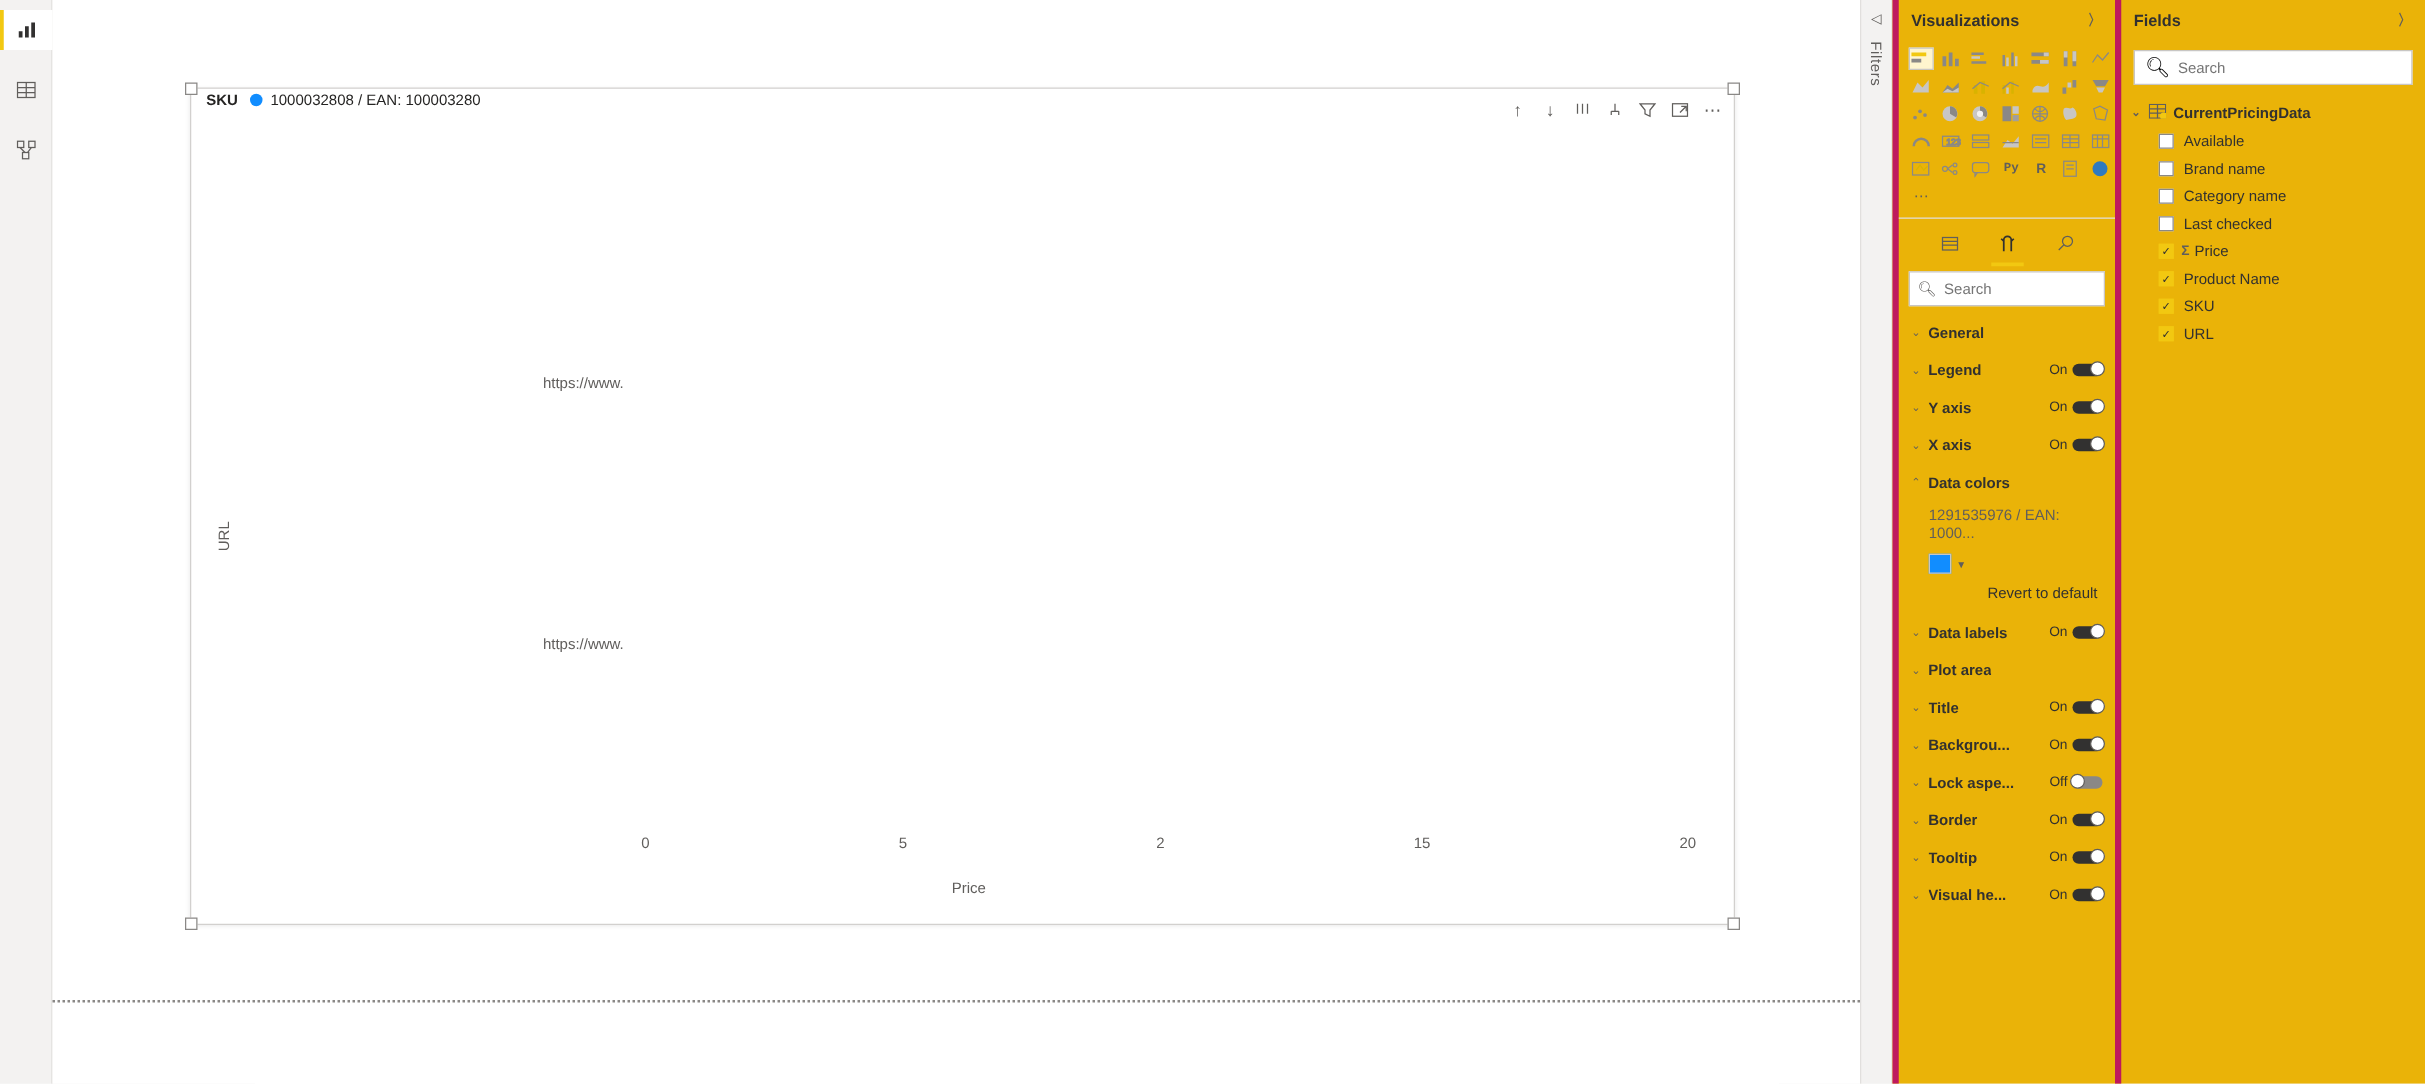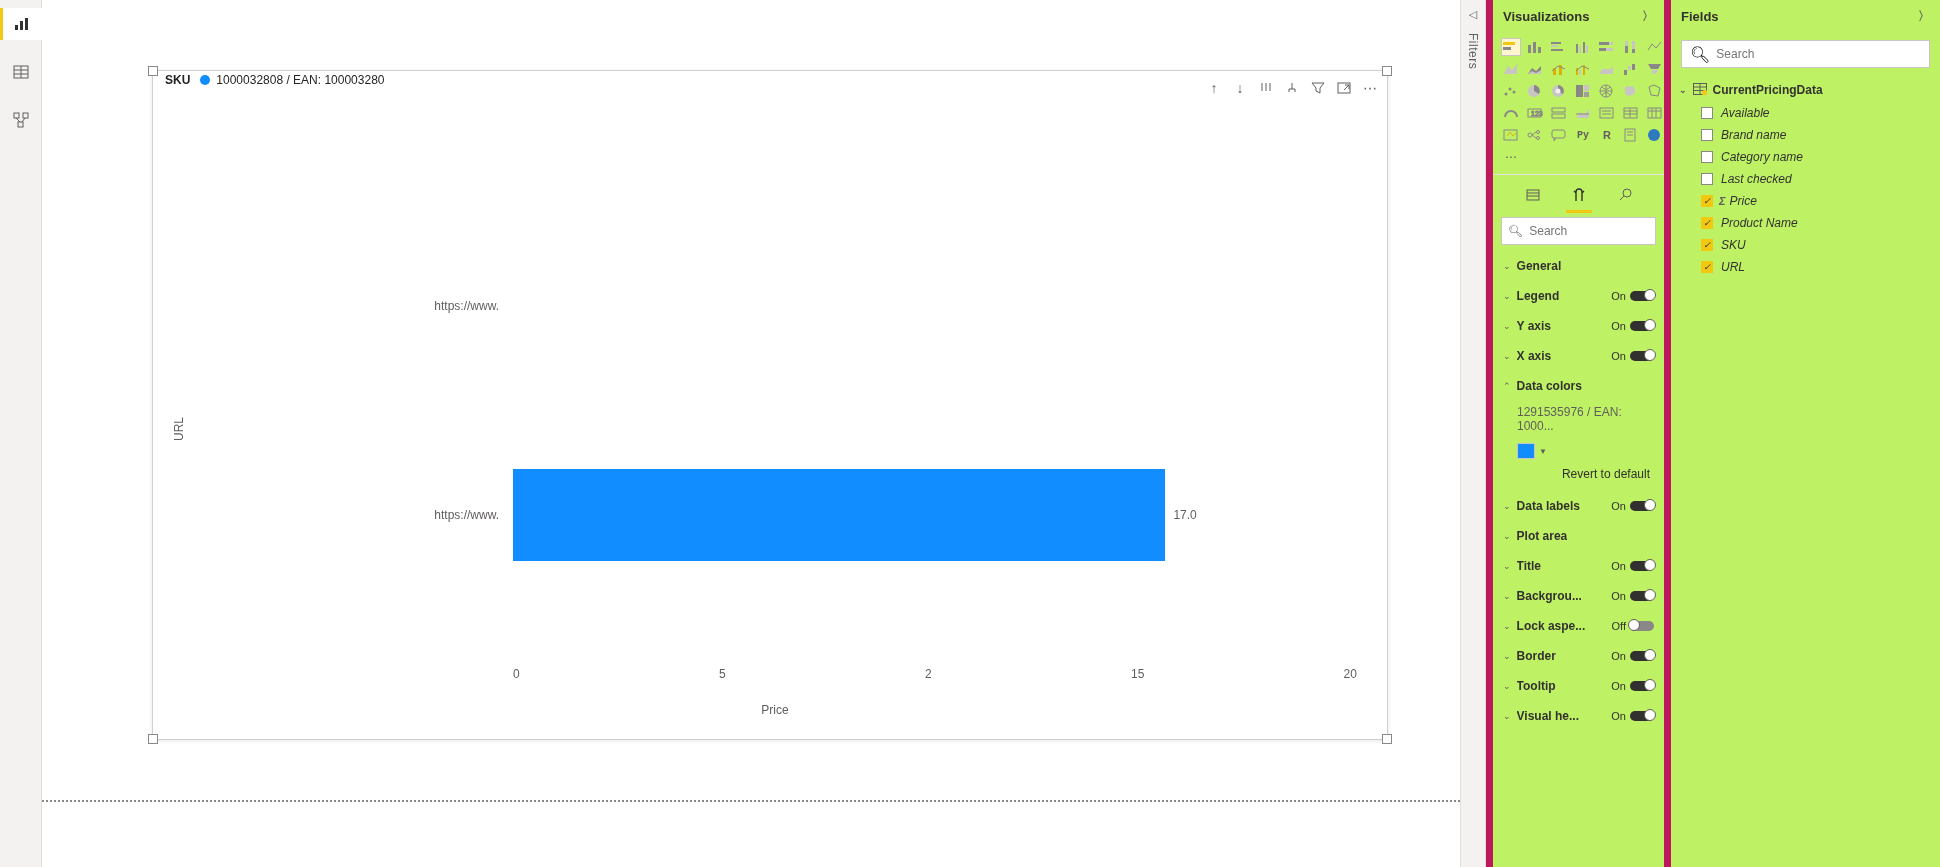--- a/index.html
+++ b/index.html
@@ -34,23 +34,23 @@
   .bar-row .bar { height: 92px; background: #118DFF; display: flex; align-items: center; justify-content: flex-end; color: #fff; font-size: 12px; padding-right: 10px; }
   .bar-row.b2 .bar { color: #605e5c; justify-content: flex-start; }
   .x-axis { position: absolute; left: 340px; right: 20px; bottom: 40px; height: 20px; display: flex; justify-content: space-between; font-size: 12px; color: #605e5c; }
   .x-axis-title { position: absolute; left: 50%; bottom: 10px; transform: translateX(-50%); font-size: 12px; color: #605e5c; }
   
   .filters-tab { width: 26px; background: #f3f2f1; border-left: 1px solid #e1dfdd; border-right: 1px solid #e1dfdd; display: flex; flex-direction: column; align-items: center; padding-top: 8px; gap: 6px; color: #605e5c; }
   .filters-tab .chev { font-size: 11px; cursor: pointer; }
   .filters-tab .rot { writing-mode: vertical-rl; transform: rotate(180deg); writing-mode: vertical-lr; font-size: 12px; margin-top: 6px; letter-spacing: 0.5px; }
   .filters-tab .rot { transform: none; writing-mode: vertical-rl; }
   
-  .pane { background: #bef264; border-left: 7px solid #be185d; display: flex; flex-direction: column; }
+  .pane { background: #eab308; border-left: 5px solid #be185d; display: flex; flex-direction: column; }
   .viz-pane { width: 178px; }
-  .fields-pane { width: 276px; border-right: none; }
+  .fields-pane { width: 248px; border-right: none; }
   .pane-head { height: 32px; display: flex; align-items: center; justify-content: space-between; padding: 0 10px; font-size: 13px; font-weight: 600; color: #323130; }
   .pane-head .chev { color: #605e5c; font-size: 12px; cursor: pointer; }
   .viz-gallery { padding: 6px 8px 4px 8px; display: grid; grid-template-columns: repeat(7, 20px); gap: 4px 4px; }
   .viz-gallery .g { width: 20px; height: 18px; display: flex; align-items: center; justify-content: center; font-size: 12px; color: #605e5c; cursor: pointer; border: 1px solid transparent; }
   .viz-gallery .g.sel { background: #fff5ce; border: 1px solid #c8c6c4; color: #323130; }
   .viz-gallery .g svg { width: 16px; height: 14px; }
   .tabs-row { display: flex; justify-content: center; gap: 24px; padding: 8px 0 0 0; border-top: 1px solid #e1dfdd; margin-top: 4px; }
   .tabs-row .tab { width: 22px; height: 24px; display: flex; align-items: center; justify-content: center; position: relative; cursor: pointer; color: #605e5c; }
   .tabs-row .tab.sel { color: #323130; }
   .tabs-row .tab.sel::after { content: ""; position: absolute; left: -2px; right: -2px; bottom: -6px; height: 3px; background: #f2c811; }
@@ -71,21 +71,21 @@
   .color-swatch { display: flex; align-items: center; gap: 4px; margin: 4px 0 0 22px; }
   .color-swatch .sw { width: 18px; height: 16px; background: #118DFF; border: 1px solid #c8c6c4; }
   .color-swatch .drop { font-size: 8px; color: #605e5c; }
   .revert { text-align: right; padding: 8px 12px 10px 0; color: #323130; font-size: 12px; cursor: pointer; }
   
   .fields-search { margin: 8px 10px; height: 28px; border: 1px solid #c8c6c4; background: #fff; display: flex; align-items: center; padding: 0 8px; gap: 6px; }
   .fields-search input { border: none; outline: none; flex: 1; font-size: 12px; }
   .table-group { padding: 2px 8px; }
   .table-head { display: flex; align-items: center; gap: 6px; font-size: 12px; font-weight: 600; color: #323130; height: 24px; cursor: pointer; }
   .table-head .chev { font-size: 9px; color: #605e5c; }
-  .field-row { display: flex; align-items: center; gap: 8px; height: 22px; padding-left: 22px; font-size: 12px; color: #323130; font-style: italic; }
+  .field-row { display: flex; align-items: center; gap: 8px; height: 22px; padding-left: 22px; font-size: 12px; color: #323130; }
   .field-row .cb { width: 12px; height: 12px; border: 1px solid #8a8886; background: #fff; display: flex; align-items: center; justify-content: center; font-size: 9px; color: #fff; }
   .field-row.checked .cb { background: #f2c811; border-color: #f2c811; color: #323130; }
   .sigma { font-weight: 600; color: #605e5c; font-size: 11px; margin-left: -2px; margin-right: -4px; }
 </style>
 </head>
 <body>
 
 <div class="app">
 
   <div class="leftnav">
@@ -156,24 +156,20 @@
           <span>1000032808 / EAN: 100003280</span>
         </div>
         <div class="chart-body">
           <div class="y-axis-title">URL</div>
           <div class="bars-area">
             <div class="bar-row">
               <div class="cat">https://www.</div>
             </div>
             <div class="bar-row b2">
               <div class="cat">https://www.</div>
-              <div class="bar-wrap">
-                <div class="bar" style="width:77.3%; color:#fff; position:relative;"></div>
-                <span style="margin-left:8px; font-size:12px; color:#605e5c;">17.0</span>
-              </div>
             </div>
           </div>
           <div class="x-axis">
             <span>0</span>
             <span>5</span>
             <span>2</span>
             <span>15</span>
             <span>20</span>
           </div>
           <div class="x-axis-title">Price</div>

